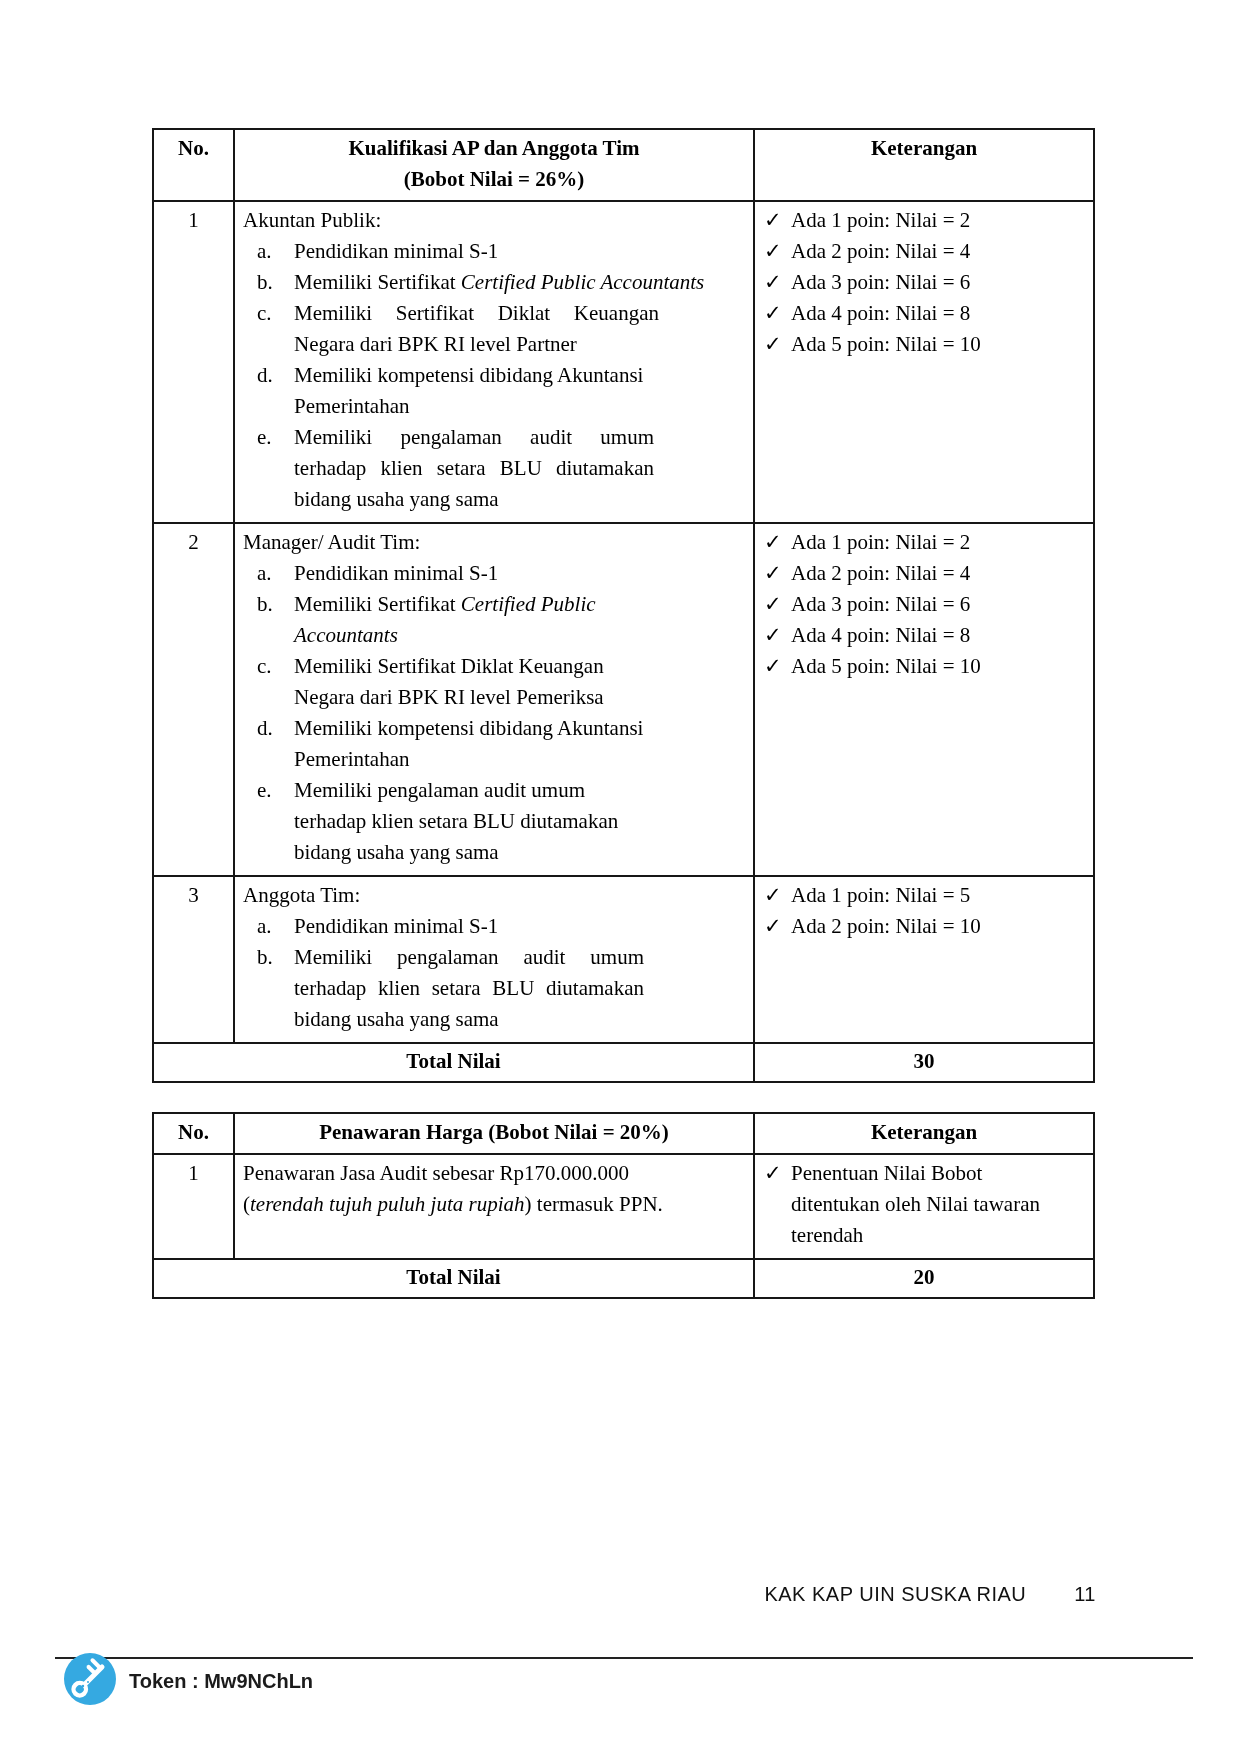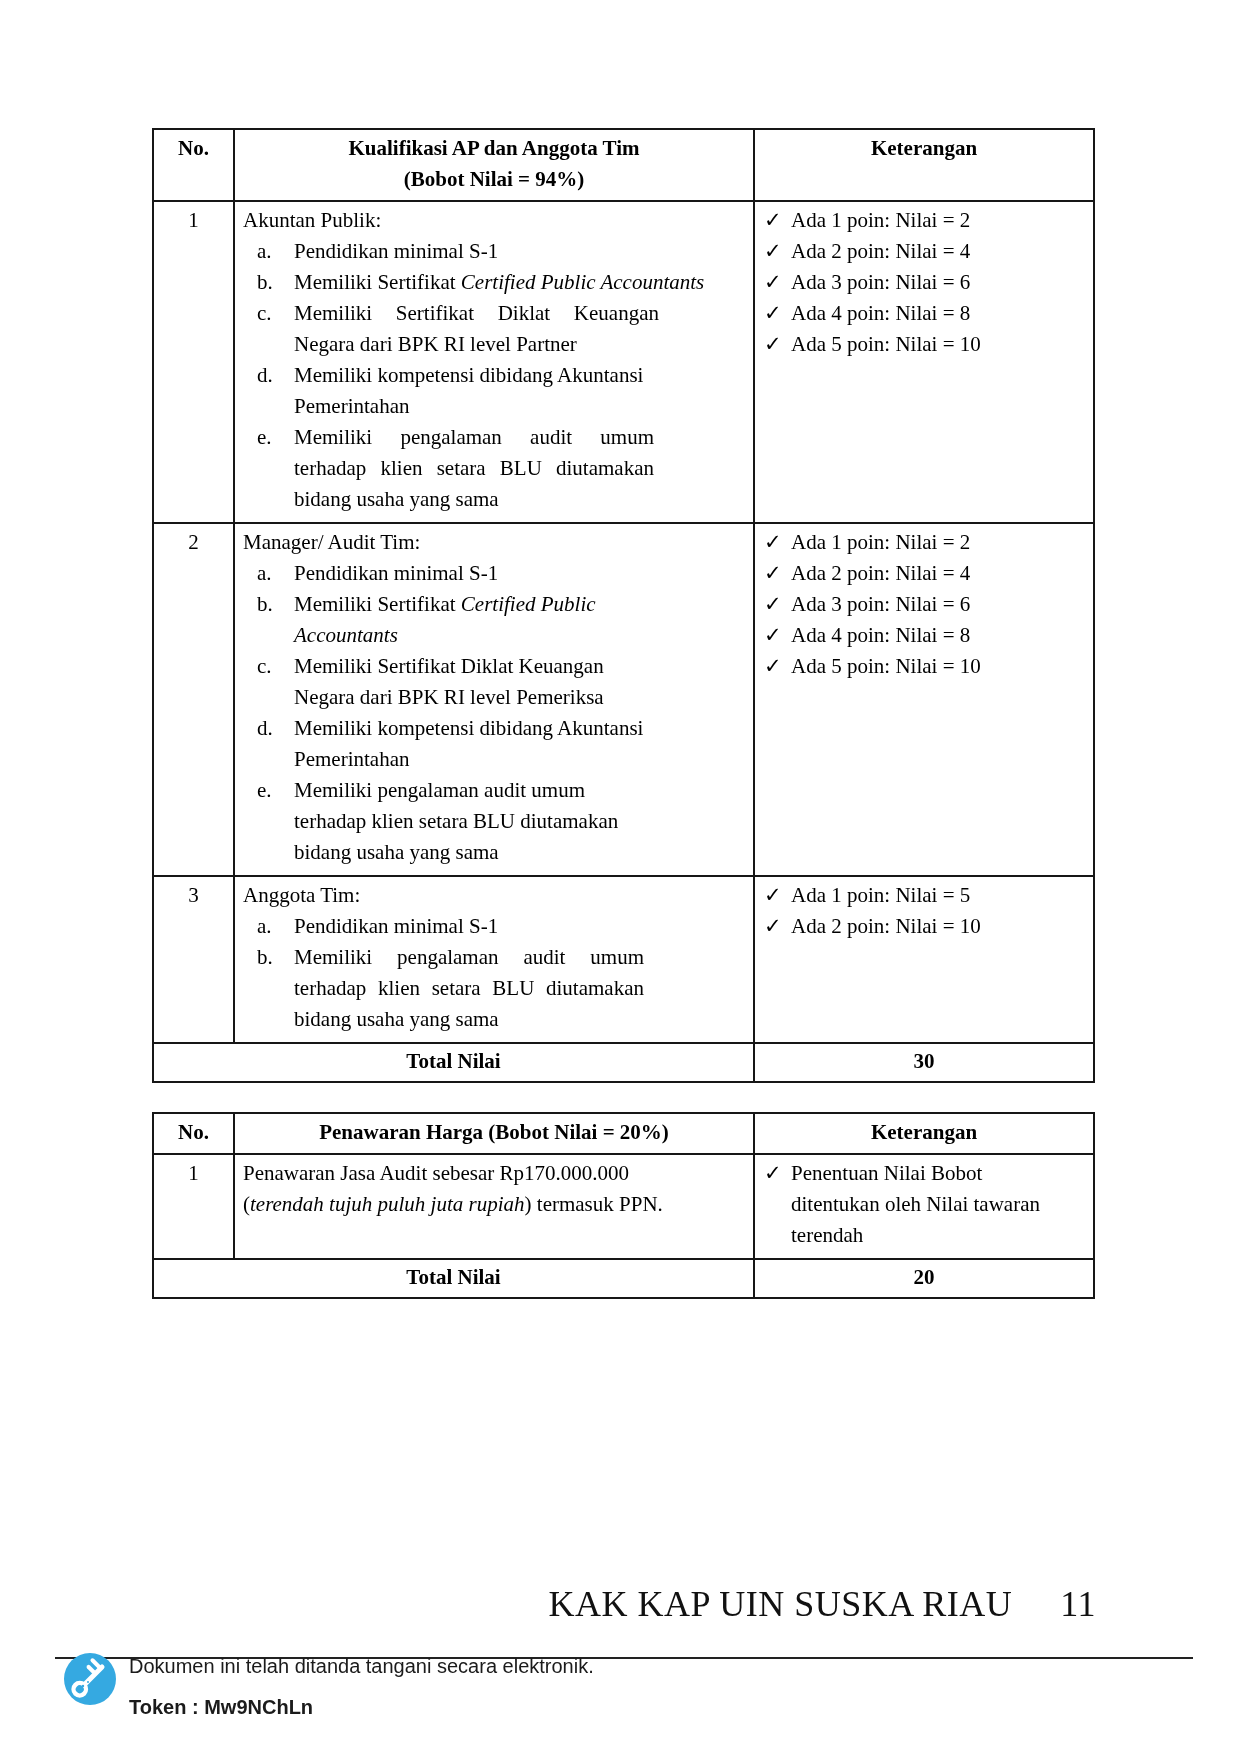--- a/index.html
+++ b/index.html
@@ -45,22 +45,22 @@
   .k-text { flex: 1; }
   .total-cell { text-align: center; font-weight: bold; padding: 2px 4px 4px 4px; vertical-align: middle; margin-top: 20px; }
   .t2-text { max-width: 430px; }
   .t2-ket-text { max-width: 262px; }
   i { font-style: italic; }
   
   .page-footer {
     position: absolute;
     top: 1583px;
     right: 145px;
-    font-family: Liberation Serif, serif;
-    font-size: 36px;
+    font-family: Liberation Sans, sans-serif;
+    font-size: 20px;
     letter-spacing: 0.5px;
     display: flex;
     align-items: baseline;
     gap: 48px;
     color: #111111;
   }
   .footer-rule {
     position: absolute;
     top: 1657px;
     left: 55px;
@@ -94,21 +94,21 @@
     <colgroup>
         <col style="width:81px">
         <col style="width:520px">
         <col style="width:340px">
       </colgroup>
     <thead>
       <tr>
         <th>No.</th>
         <th>
           <div>Kualifikasi AP dan Anggota Tim</div>
-          <div>(Bobot Nilai = 94%)</div>
+          <div>(Bobot Nilai = 26%)</div>
         </th>
         <th>Keterangan</th>
       </tr>
     </thead>
     <tbody>
 
       <tr>
         <td class="no-cell">1</td>
         <td class="qual-cell">
           <div class="row-title">Akuntan Publik:</div>
@@ -286,18 +286,17 @@
           <circle cx="12.5" cy="27" r="6.2" stroke-width="4.4"></circle>
           <line x1="19" y1="27" x2="44" y2="27" stroke-width="5"></line>
           <line x1="34.5" y1="25" x2="34.5" y2="17.5" stroke-width="4"></line>
           <line x1="42" y1="25" x2="42" y2="15.5" stroke-width="4"></line>
         </g>
         <circle cx="20" cy="34" r="1.2" fill="#35A9E1"></circle>
         <circle cx="25" cy="30" r="1" fill="#35A9E1"></circle>
       </svg>
     </span>
     <span class="sig-text">
-      <div class="sig-line1">Dokumen ini telah ditanda tangani secara elektronik.</div>
       <div class="sig-token">Token : Mw9NChLn</div>
     </span>
   </div>
 
 </div>
 
 </body></html>

